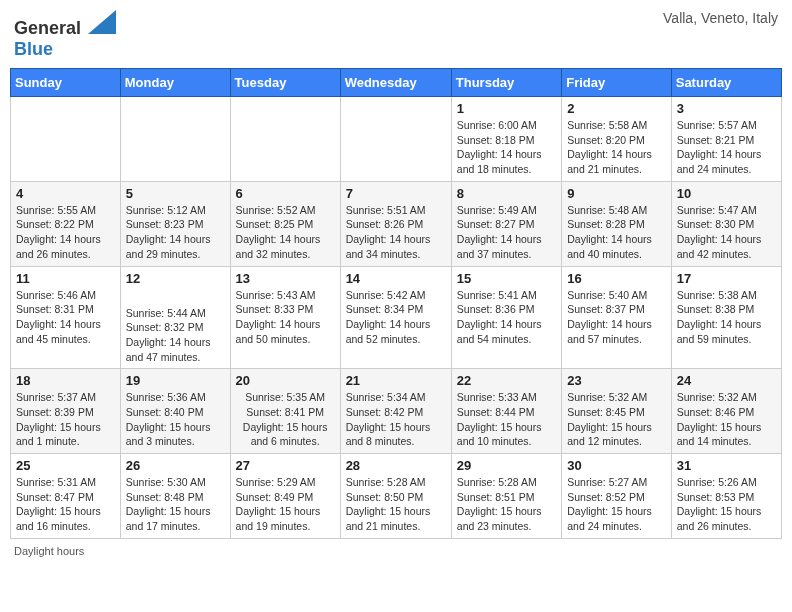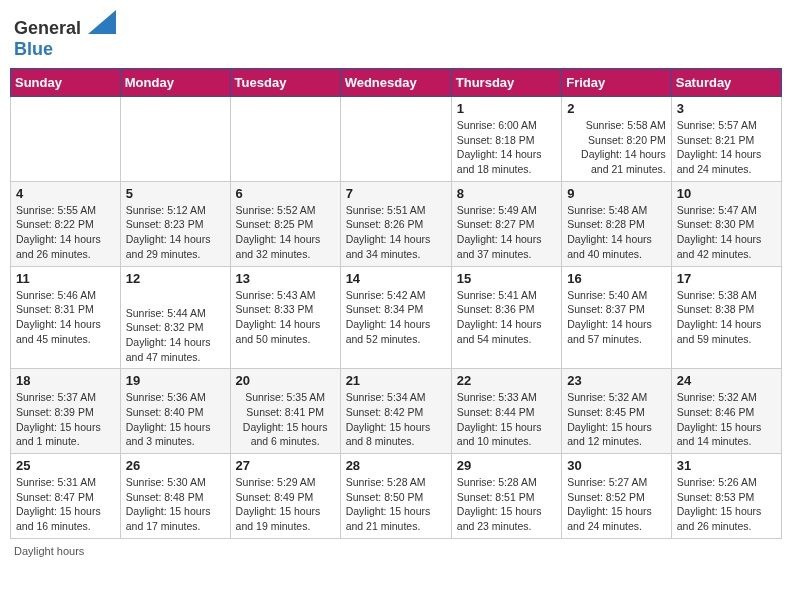--- a/index.html
+++ b/index.html
@@ -47,21 +47,21 @@
     .title-location {
       font-size: 14px;
       color: #555;
     }
     .calendar {
       width: 100%;
       border-collapse: collapse;
       border: 1px solid #ccc;
     }
     .calendar thead tr th {
-      background: #be185d;
+      background: #3b82f6;
       color: #fff;
       font-size: 13px;
       font-weight: bold;
       padding: 6px 4px;
       border: 1px solid #1a5a9f;
       text-align: left;
     }
     .calendar tbody tr td {
       vertical-align: top;
       border: 1px solid #ccc;
@@ -105,20 +105,21 @@
     <div>
       <span class="logo-text-general">General</span>
       <svg class="logo-icon" viewBox="0 0 28 24" xmlns="http://www.w3.org/2000/svg">
         <polygon points="0,24 28,0 28,24" fill="#2a7abf"></polygon>
       </svg>
       <br>
       <span class="logo-text-blue">Blue</span>
     </div>
   </div>
   <div class="title-block">
+    <div class="title-location">Valla, Veneto, Italy</div>
   </div>
 </div>
 
 <table class="calendar">
   <thead>
     <tr>
     <th>Sunday</th>
         <th>Monday</th>
         <th>Tuesday</th>
         <th>Wednesday</th>
@@ -135,21 +136,21 @@
         <td class="empty-cell"></td>
         <td>
           <span class="day-number">1</span>
           <div class="day-info" style="white-space: pre-line;">Sunrise: 6:00 AM
 Sunset: 8:18 PM
 Daylight: 14 hours
 and 18 minutes.</div>
         </td>
         <td>
           <span class="day-number">2</span>
-          <div class="day-info" style="white-space: pre-line; text-align: right;">Sunrise: 5:58 AM
+          <div class="day-info" style="white-space: pre-line;">Sunrise: 5:58 AM
 Sunset: 8:20 PM
 Daylight: 14 hours
 and 21 minutes.</div>
         </td>
         <td>
           <span class="day-number">3</span>
           <div class="day-info" style="white-space: pre-line;">Sunrise: 5:57 AM
 Sunset: 8:21 PM
 Daylight: 14 hours
 and 24 minutes.</div>

